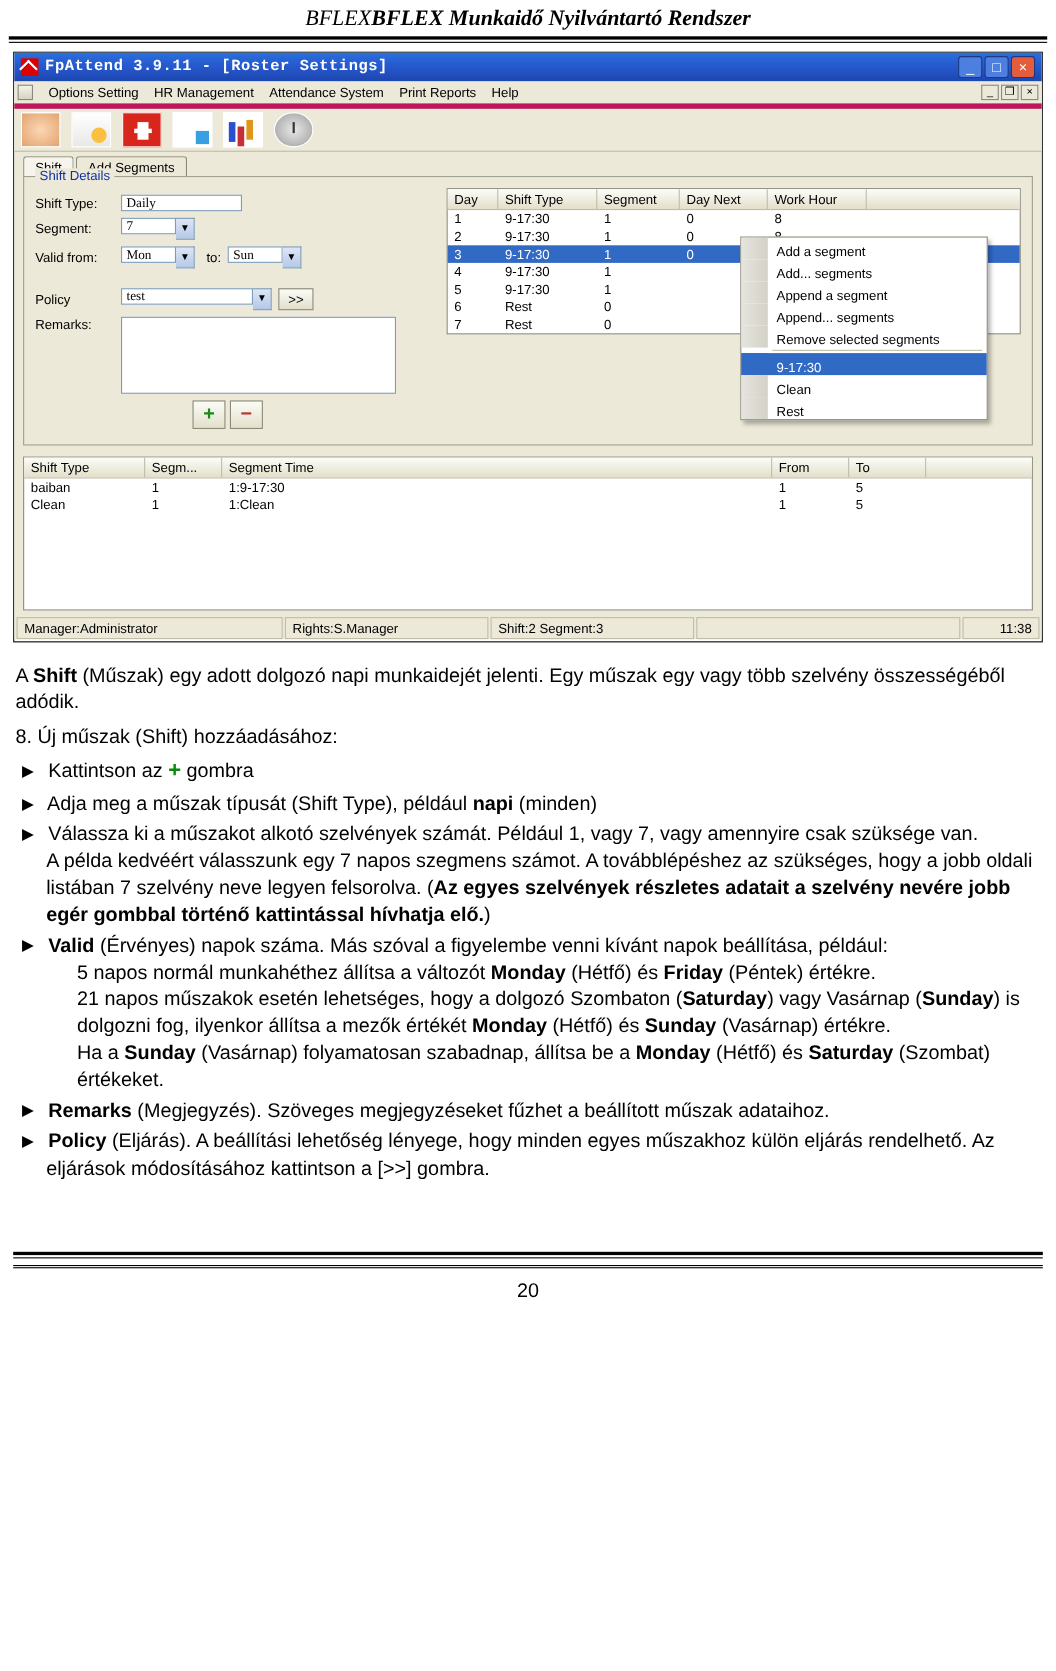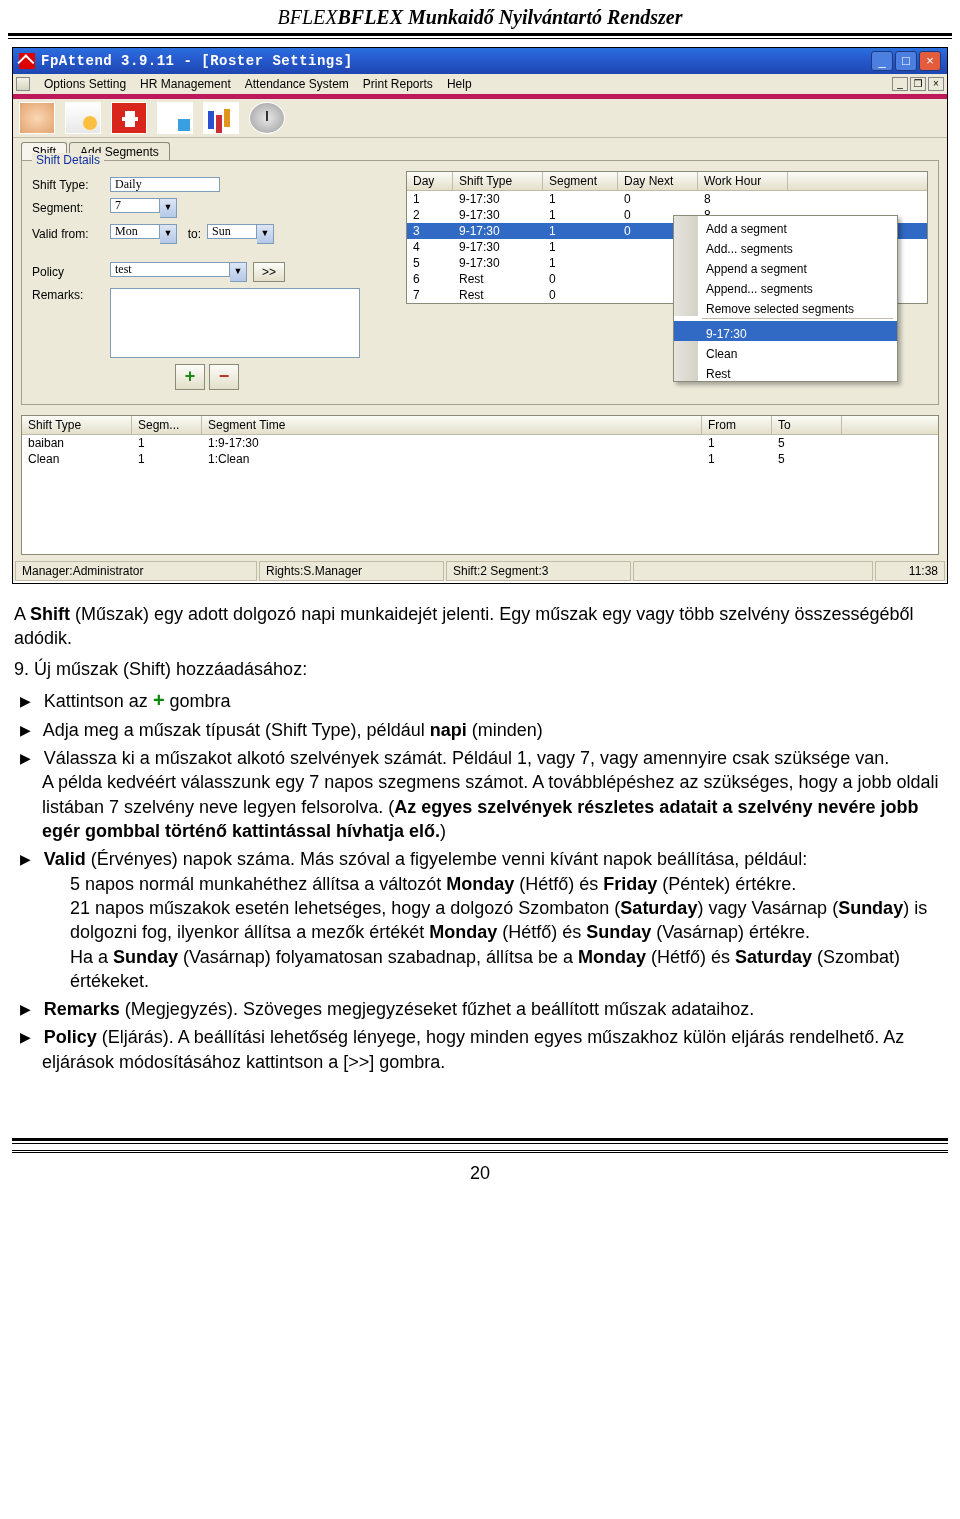--- a/index.html
+++ b/index.html
@@ -338,21 +338,21 @@
       <div class="sb-cell"></div>
       <div class="sb-cell">11:38</div>
     </div>
   </div>
 </div>
 
 <div class="doc-body">
   <p class="intro-line">
     <span>A </span><b>Shift</b><span> (Műszak) egy adott dolgozó napi munkaidejét jelenti. Egy műszak egy vagy több szelvény összességéből adódik.</span>
   </p>
-  <p>9. Új műszak (Shift) hozzáadásához:</p>
+  <p>8. Új műszak (Shift) hozzáadásához:</p>
   <ul class="list-top">
     <li>
       <span>Kattintson az </span><span class="plus-glyph">+</span><span> gombra</span>
     </li>
     <li>
       <span>Adja meg a műszak típusát (Shift Type), például </span><b>napi</b><span> (minden)</span>
     </li>
     <li>
       <span>Válassza ki a műszakot alkotó szelvények számát. Például 1, vagy 7, vagy amennyire csak szüksége van.</span><br>
       <span>A példa kedvéért válasszunk egy 7 napos szegmens számot. A továbblépéshez az szükséges, hogy a jobb oldali listában 7 szelvény neve legyen felsorolva. (</span><b>Az egyes szelvények részletes adatait a szelvény nevére jobb egér gombbal történő kattintással hívhatja elő.</b><span>)</span>

